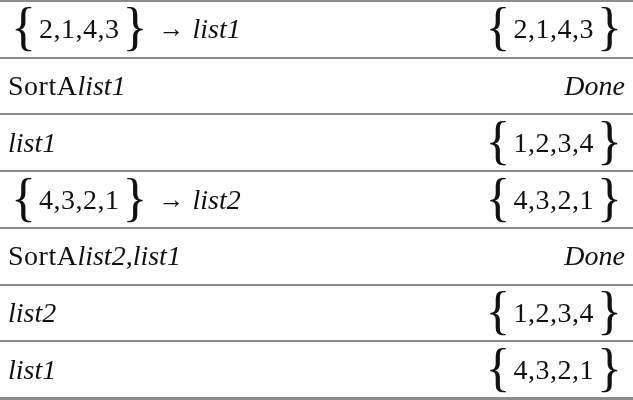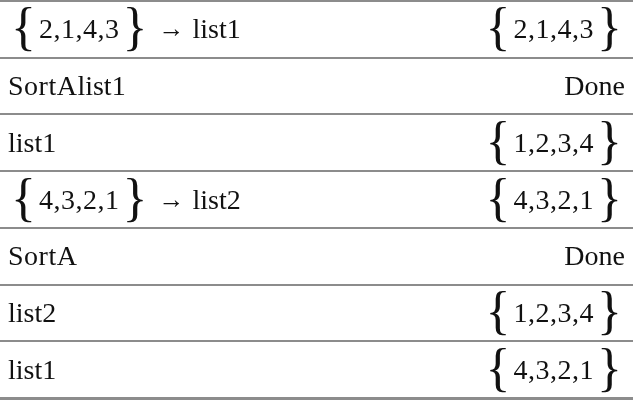--- a/index.html
+++ b/index.html
@@ -24,21 +24,21 @@
     align-items: center;
     padding: 0 8px;
     border-bottom: 2px solid #8c8c8c;
     font-size: 28px;
     white-space: nowrap;
   }
   .row:last-child { border-bottom: none; }
   .expr { display: flex; align-items: center; }
   .expr.output { justify-content: flex-end; }
   .seg.plain { font-style: normal; letter-spacing: 0.5px; }
-  .seg.var  { }
+  .seg.var  { font-style: italic; }
   .seg.brace {
     font-style: normal;
     font-size: 52px;
     line-height: 0;
     font-weight: 400;
     padding: 0 3px;
     transform: translateY(-2px);
   }
   .seg.arrow {
     font-style: normal;
@@ -94,20 +94,21 @@
         </div>
         <div class="expr output">
           <span class="seg brace">{</span>
           <span class="seg plain">4,3,2,1</span>
           <span class="seg brace">}</span>
         </div>
       </div>
       <div class="row">
         <div class="expr input">
           <span class="seg plain">SortA </span>
+          <span class="seg var">list2,list1</span>
         </div>
         <div class="expr output">
           <span class="seg var">Done</span>
         </div>
       </div>
       <div class="row">
         <div class="expr input">
           <span class="seg var">list2</span>
         </div>
         <div class="expr output">

